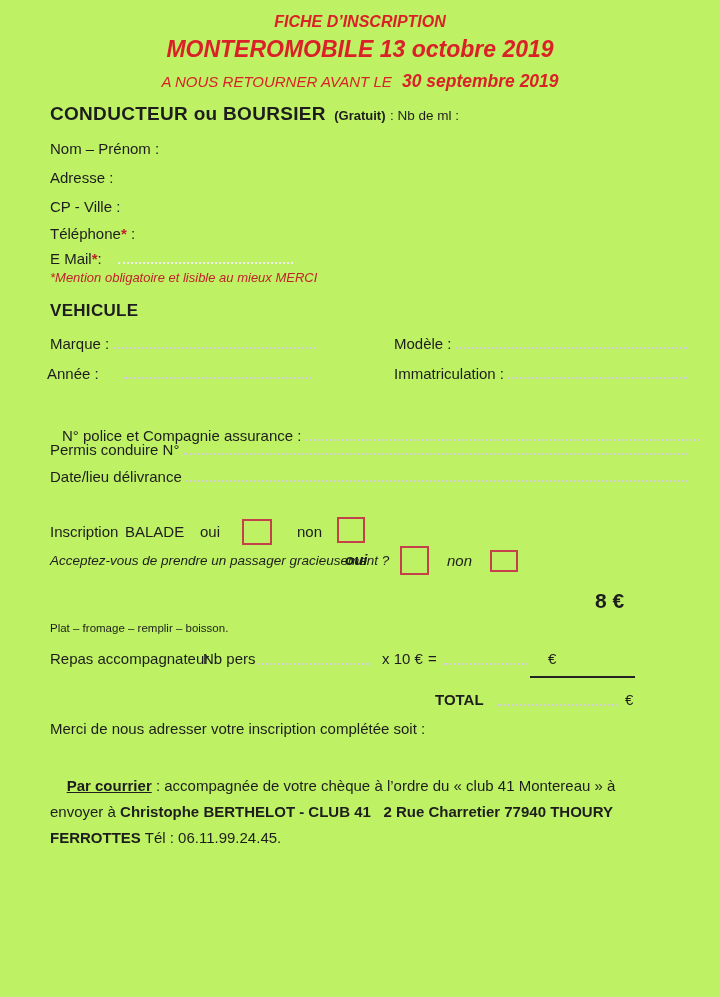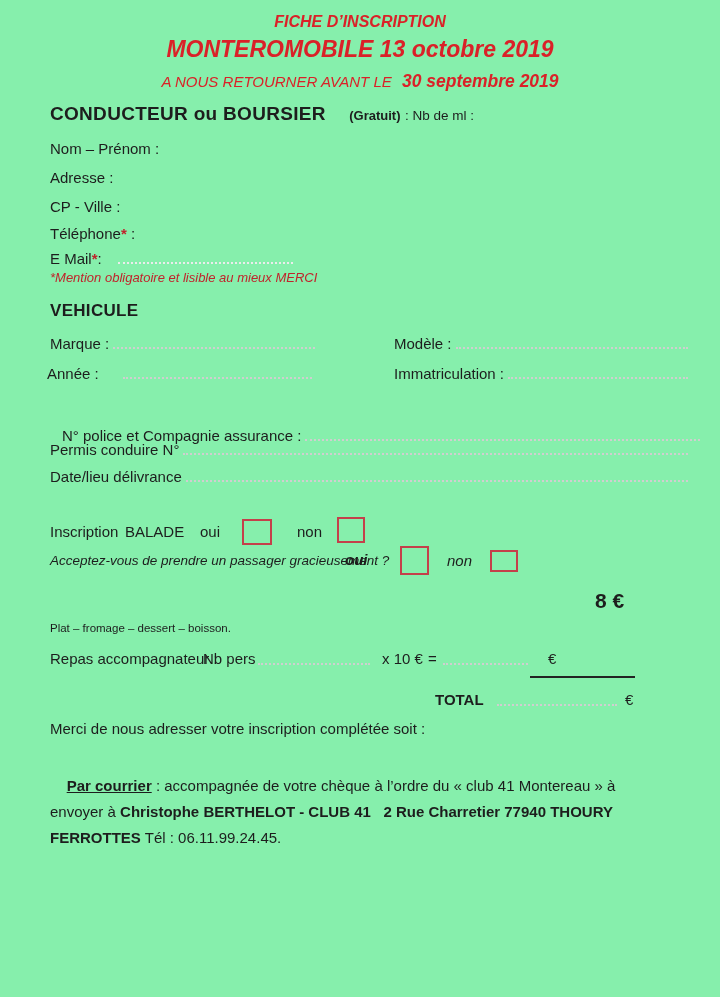--- a/index.html
+++ b/index.html
@@ -1,29 +1,29 @@
 <!DOCTYPE html>
 <html><head>
 <meta charset="utf-8">
 <style>
   html,body{margin:0;padding:0;background:#ffffff;}
   .page{
-    position:relative;width:720px;height:997px;background:#86efac;
+    position:relative;width:720px;height:997px;background:#bef264;
     font-family:"Liberation Sans",sans-serif;color:#1d1d1d;overflow:hidden;
   }
   .abs{position:absolute;}
   
   .t1{top:13px;left:0;width:720px;text-align:center;color:#da2128;font-style:italic;font-weight:600;font-size:16px;}
   .t2{top:36px;left:0;width:720px;text-align:center;color:#da2128;font-style:italic;font-weight:bold;font-size:23px;}
   .t3{top:71px;left:0;width:720px;text-align:center;color:#da2128;font-style:italic;font-size:15px;}
   .t3 .big{font-weight:bold;font-size:17.5px;margin-left:6px;}
   
   .sec1{top:103px;left:50px;white-space:nowrap;}
   .sec1 .h{font-size:19px;font-weight:bold;letter-spacing:.3px;}
-  .sec1 .g{font-size:13px;font-weight:bold;margin-left:19px;}
+  .sec1 .g{font-size:13px;font-weight:bold;margin-left:4px;}
   .sec1 .s{font-size:13.5px;}
   .lbl{font-size:15px;}
   .star{color:#c0232b;font-weight:bold;}
   .note{color:#c0232b;font-style:italic;font-size:13px;}
   .h2{font-size:17px;font-weight:bold;letter-spacing:.3px;}
   
   .frow{display:flex;align-items:flex-end;}
   .frow .lbl{white-space:nowrap;padding-right:4px;}
   .fill{flex:1;border-bottom:2px dotted #cfcfcf;margin-bottom:3px;min-height:14px;}
   .faint{border-bottom:2px dotted #ececec;}
@@ -109,21 +109,21 @@
   <div class="abs lbl" style="top:523px;left:297px;">non</div>
   <div class="abs cb" style="top:517px;left:337px;width:24px;height:22px;"></div>
 
   <div class="abs ital" style="top:553px;left:50px;font-size:13.5px;">Acceptez-vous de prendre un passager gracieusement ?</div>
   <div class="abs ital" style="top:551px;left:345px;font-size:15px;font-weight:600;">oui</div>
   <div class="abs cb" style="top:546px;left:400px;width:25px;height:25px;"></div>
   <div class="abs ital" style="top:552px;left:447px;font-size:15px;">non</div>
   <div class="abs cb" style="top:550px;left:490px;width:24px;height:18px;"></div>
 
   <div class="abs price" style="top:589px;left:595px;">8 €</div>
-  <div class="abs menu-note" style="top:622px;left:50px;">Plat – fromage – dessert – boisson.</div>
+  <div class="abs menu-note" style="top:622px;left:50px;">Plat – fromage – remplir – boisson.</div>
 
   <div class="abs lbl" style="top:650px;left:50px;">Repas accompagnateur :</div>
   <div class="abs lbl" style="top:650px;left:203px;">Nb pers</div>
   <div class="abs fill" style="top:649px;left:258px;width:112px;"></div>
   <div class="abs lbl" style="top:650px;left:382px;">x 10 €</div>
   <div class="abs lbl" style="top:650px;left:428px;">=</div>
   <div class="abs fill" style="top:649px;left:443px;width:85px;"></div>
   <div class="abs euro" style="top:650px;left:548px;">€</div>
 
   <div class="abs solid-line" style="top:676px;left:530px;width:105px;"></div>

